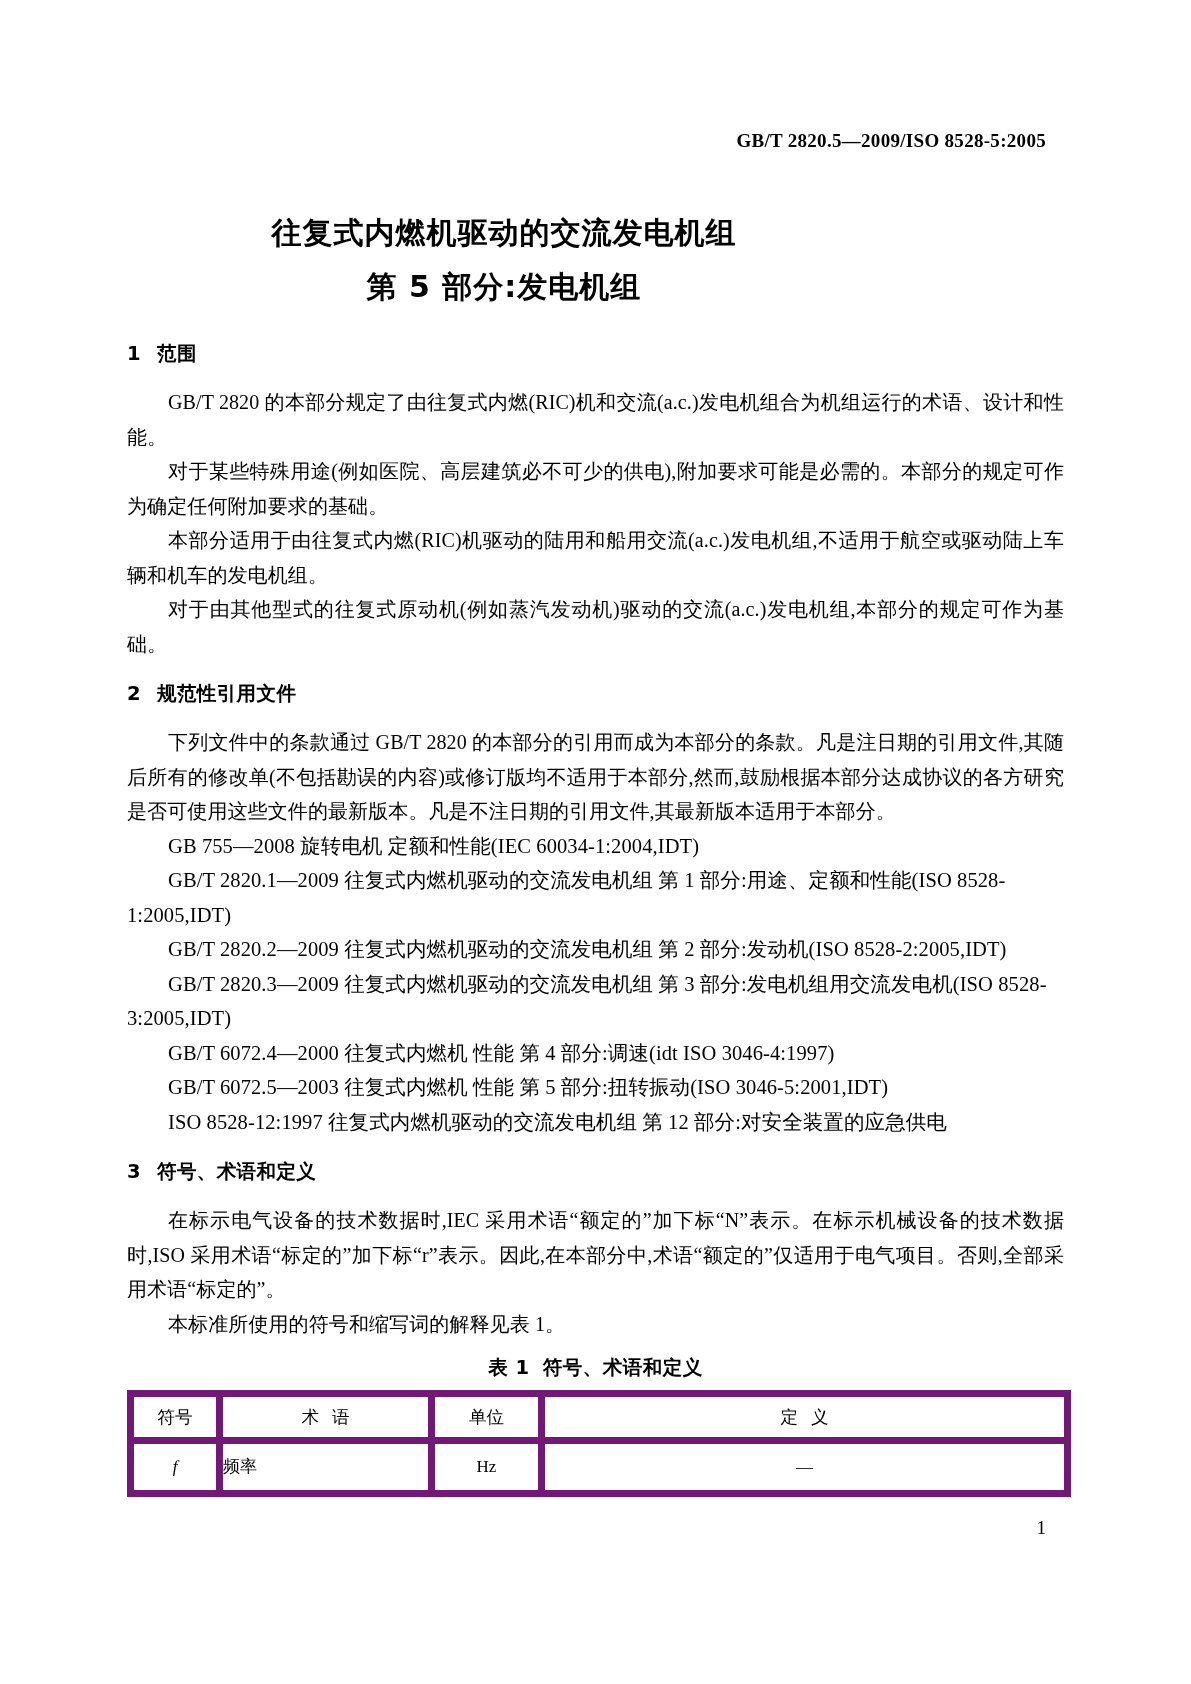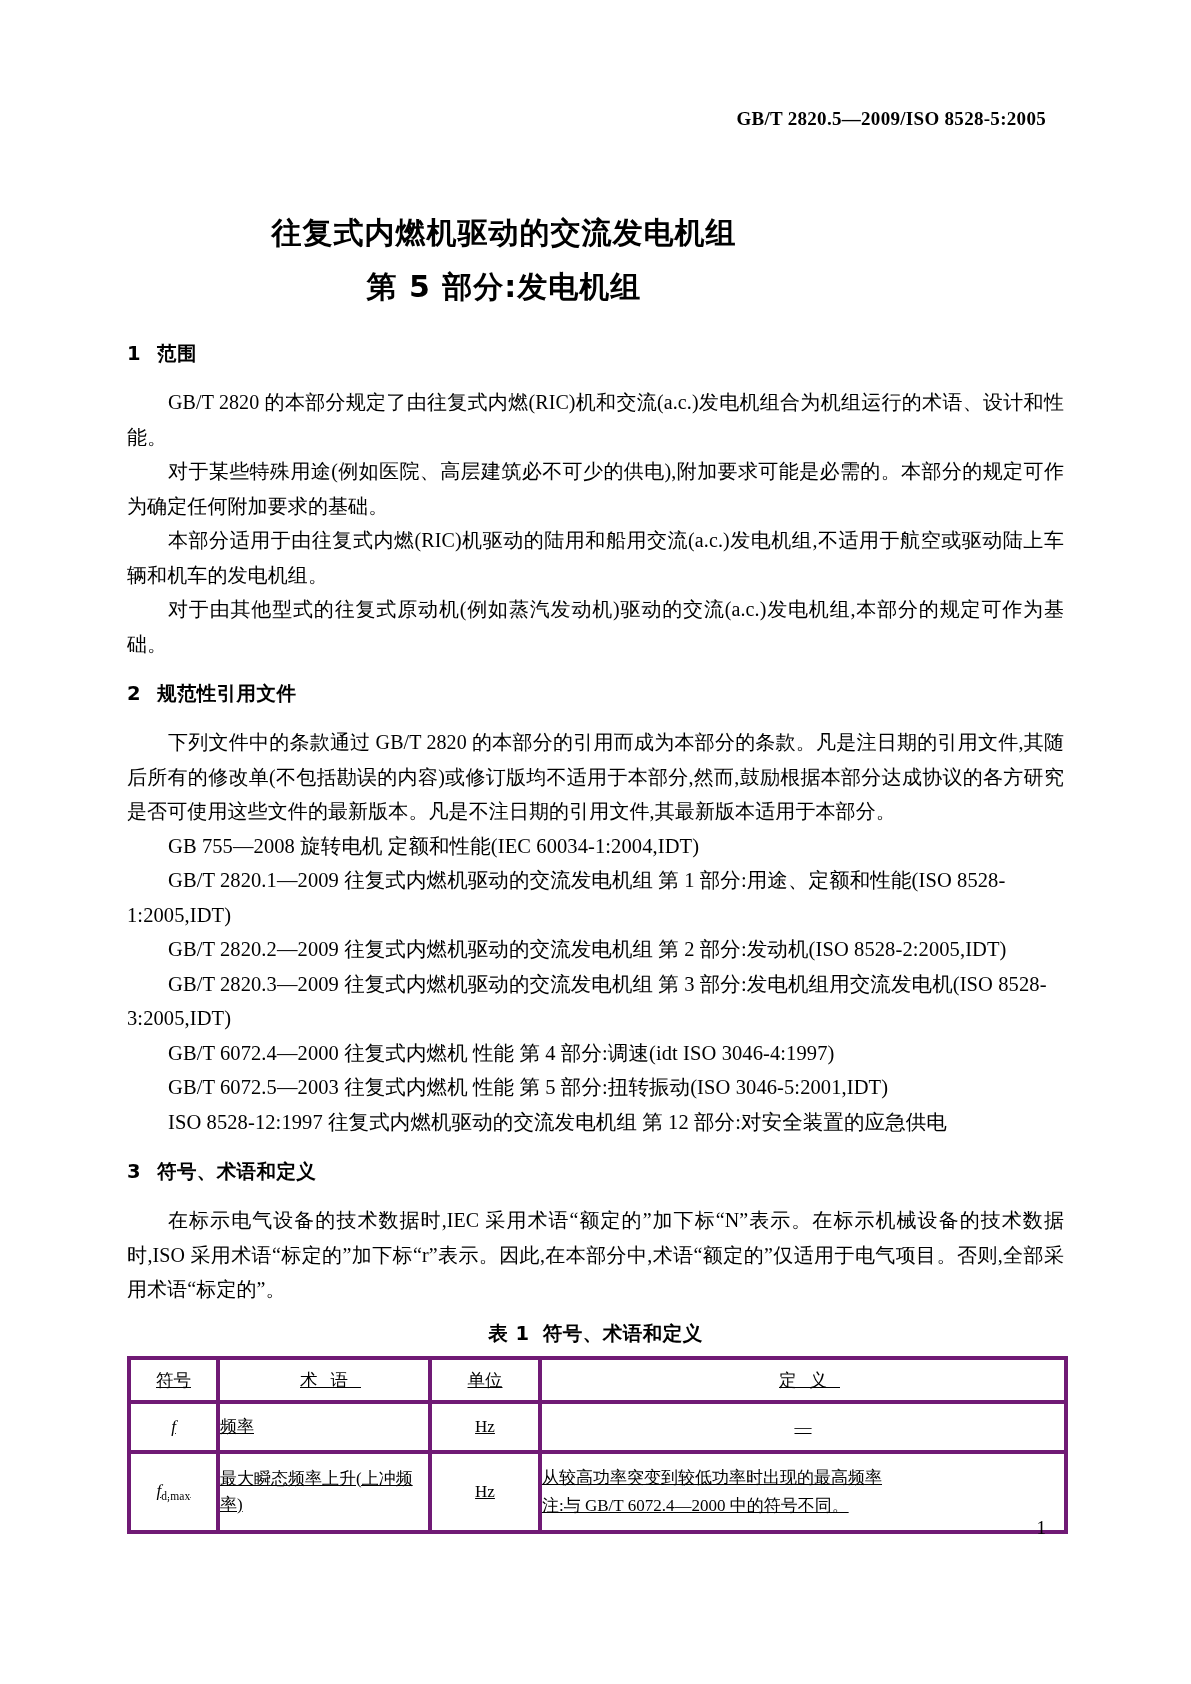--- a/index.html
+++ b/index.html
@@ -18,21 +18,21 @@
   .page {
     position: absolute;
     left: 0; top: 0;
     width: 1191px;
     height: 1684px;
   }
 
   
   .runhead {
     position: absolute;
-    top: 108px;
+    top: 130px;
     right: 145px;
     font-family: "Liberation Serif", "DejaVu Serif", serif;
     font-weight: bold;
     font-size: 19px;
     letter-spacing: 0.3px;
     white-space: nowrap;
   }
 
   
   .doctitle {
@@ -111,24 +111,23 @@
 
   
   table.t1 {
     margin-top: 9px;
     border-collapse: collapse;
     width: 937px;
     table-layout: fixed;
     font-size: 17px;
   }
   table.t1 td {
-    border: 4px solid #701a75;
+    border: 7px solid #701a75;
     padding: 0;
     vertical-align: middle;
-    text-decoration: underline;
   }
   table.t1 .c-sym  { width: 89px; text-align: center; }
   table.t1 .c-term { width: 212px; }
   table.t1 .c-unit { width: 110px; text-align: center; }
   table.t1 .c-def  { width: 526px; }
 
   .th {
     height: 40px;
     text-align: center;
     font-size: 17.5px;
@@ -194,20 +193,21 @@
     <p class="ref">GB/T 6072.4—2000    往复式内燃机    性能    第 4 部分:调速(idt ISO 3046-4:1997)</p>
     <p class="ref">GB/T 6072.5—2003    往复式内燃机    性能    第 5 部分:扭转振动(ISO 3046-5:2001,IDT)</p>
     <p class="ref">ISO 8528-12:1997    往复式内燃机驱动的交流发电机组    第 12 部分:对安全装置的应急供电</p>
 
     <div class="sp-before-head"></div>
     <h2 class="sec">
       <span class="num">3</span><span>符号、术语和定义</span>
     </h2>
     <div class="sp-after-head"></div>
     <p class="para">在标示电气设备的技术数据时,IEC 采用术语“额定的”加下标“N”表示。在标示机械设备的技术数据时,ISO 采用术语“标定的”加下标“r”表示。因此,在本部分中,术语“额定的”仅适用于电气项目。否则,全部采用术语“标定的”。</p>
+    <p class="para">本标准所使用的符号和缩写词的解释见表 1。</p>
 
     <div class="tblcap">
       <span>表 1</span><span class="gap"></span><span>符号、术语和定义</span>
     </div>
 
     <table class="t1">
       <colgroup>
         <col class="c-sym">
           <col class="c-term">
           <col class="c-unit">
@@ -223,31 +223,20 @@
 
         <tr>
           <td class="cell-center" style="height:46px;">
             <span class="ital">f</span>
           </td>
           <td class="cell-pad">频率</td>
           <td class="cell-center">Hz</td>
           <td class="cell-center dash">—</td>
         </tr>
 
-        <tr>
-          <td class="cell-center" style="height:76px;">
-            <span class="ital">f</span><span class="sub">d,max</span>
-          </td>
-          <td class="cell-pad">最大瞬态频率上升(上冲频率)</td>
-          <td class="cell-center">Hz</td>
-          <td class="cell-pad">
-            <div class="defline">从较高功率突变到较低功率时出现的最高频率</div>
-            <div class="defline">注:与 GB/T 6072.4—2000 中的符号不同。</div>
-          </td>
-        </tr>
       </tbody>
     </table>
 
   </div>
 
   <div class="pagenum">1</div>
 
 </div>
 
 </body></html>

